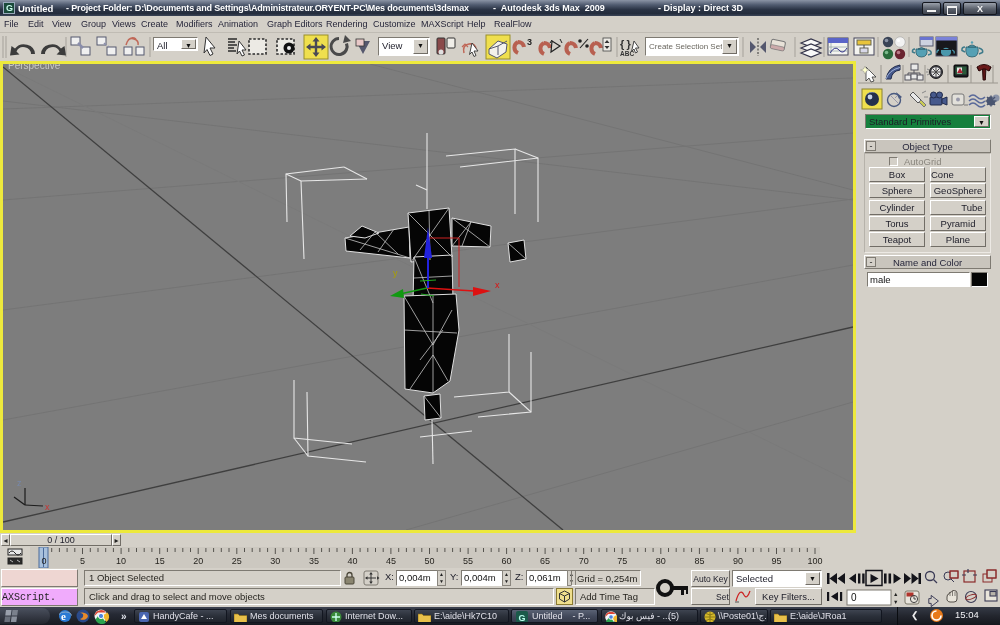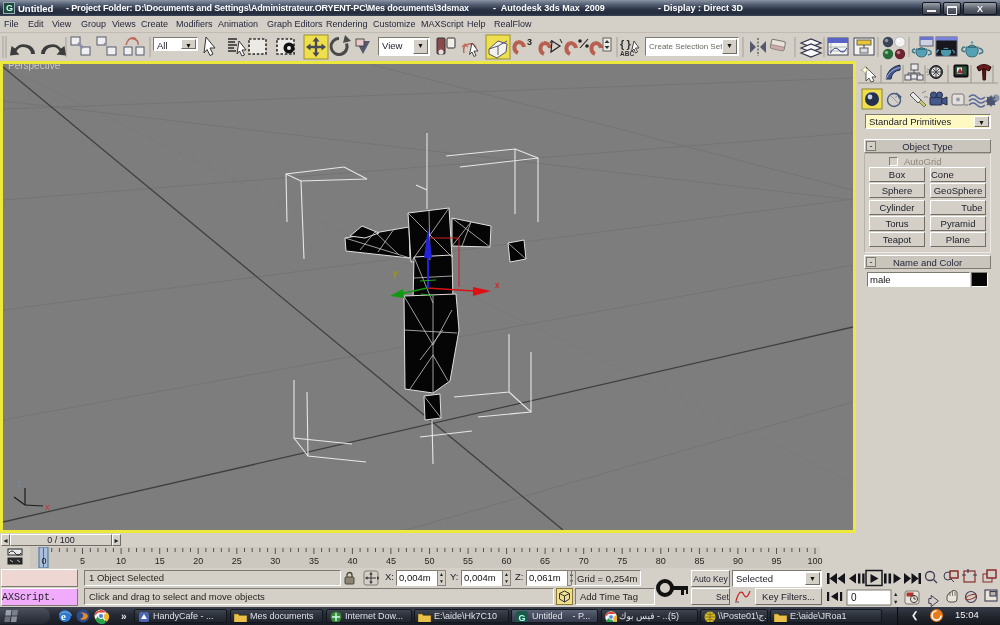--- a/index.html
+++ b/index.html
@@ -447,21 +447,21 @@
       <circle cx="3" cy="9" r="4.5" fill="#4a5570"></circle>
       <circle cx="8" cy="6" r="3.5" fill="#8a93a8"></circle>
       <g stroke="#4a5570" stroke-width="1.4">
             <line x1="3" y1="3.5" x2="3" y2="14.5"></line>
             <line x1="-2.5" y1="9" x2="8.5" y2="9"></line>
             <line x1="-1" y1="5" x2="7" y2="13"></line>
             <line x1="7" y1="5" x2="-1" y2="13"></line>
           </g>
     </g>
   </svg>
-  <div class="abs combo" style="left:9px;top:53px;width:126px;height:15px;background:#fef9c3;">
+  <div class="abs combo" style="left:9px;top:53px;width:126px;height:15px;background:#15803d;">
         <span style="position:absolute;left:3px;top:1px;">Standard Primitives</span>
         <span class="dd" style="line-height:11px;">▼</span>
       </div>
 
   <div class="abs" style="left:8px;top:78px;width:127px;height:14px;background:#c9c5bd;border:1px solid;border-color:#fff #7e7a72 #7e7a72 #fff;box-sizing:border-box;">
     <div class="abs" style="left:1px;top:1px;width:10px;height:10px;background:#d4d0c8;border:1px solid #7e7a72;box-sizing:border-box;font-size:9px;line-height:8px;text-align:center;color:#222;">-</div>
     <div class="abs" style="left:0;right:0;top:1px;text-align:center;font-size:9.5px;color:#26263a;">Object Type</div>
   </div>
   <div class="abs" style="left:8px;top:92px;width:127px;height:100px;border:1px solid;border-color:#b6b2aa #ece9e4 #ece9e4 #b6b2aa;box-sizing:border-box;"></div>
   <div class="abs" style="left:33px;top:96px;width:9px;height:9px;background:#d4d0c8;border:1px solid;border-color:#7e7a72 #fff #fff #7e7a72;box-sizing:border-box;"></div>

